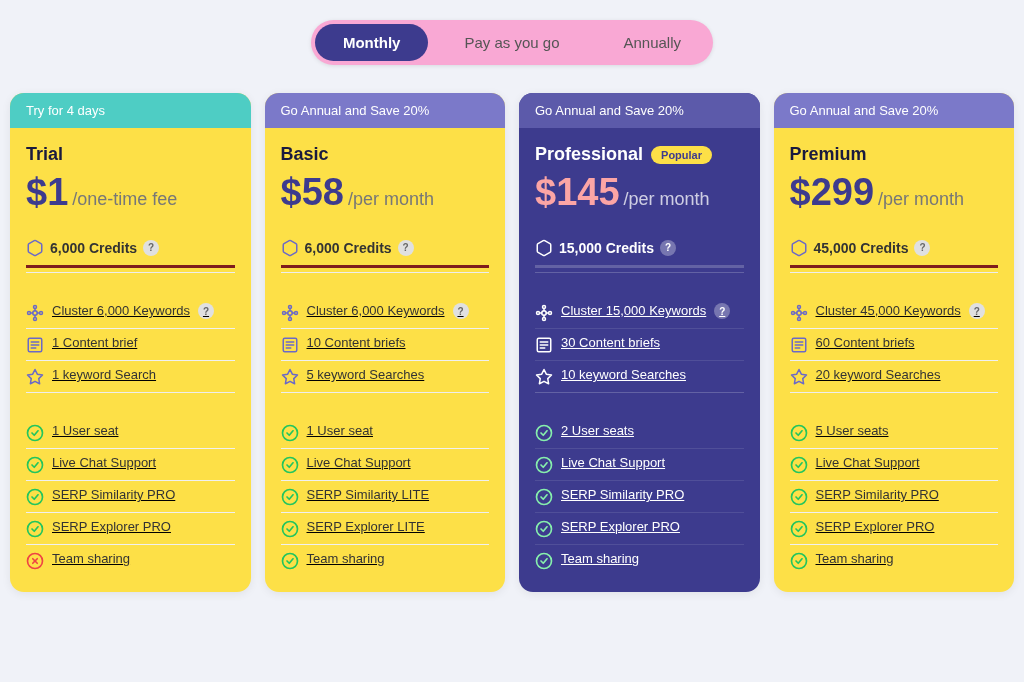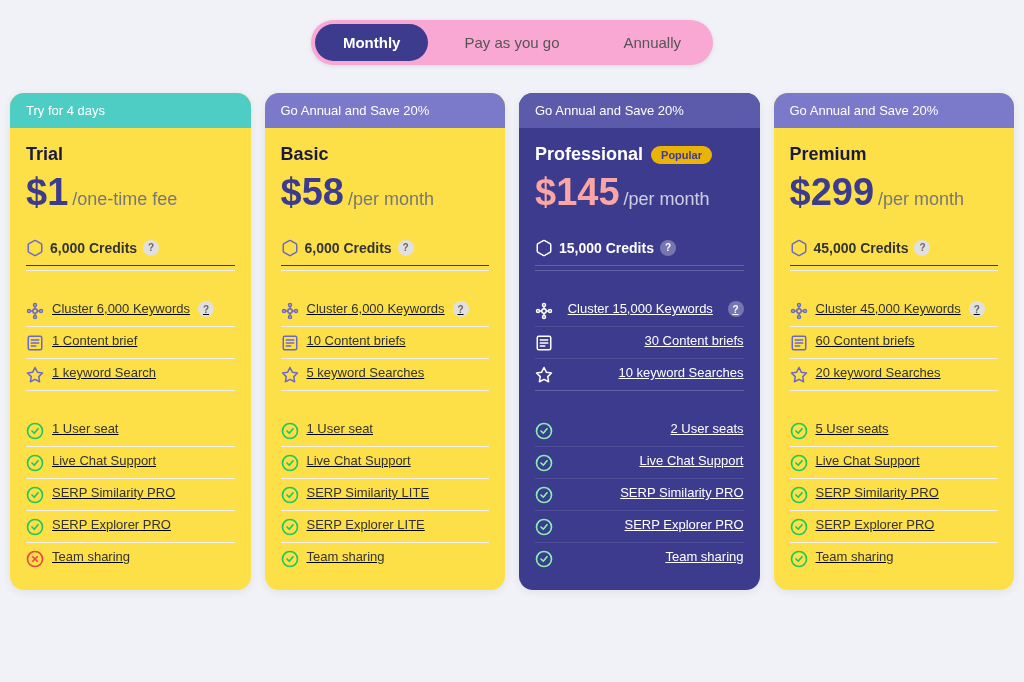--- a/index.html
+++ b/index.html
@@ -86,21 +86,21 @@
       color: #1a1a3e;
       margin-bottom: 6px;
       display: flex;
       align-items: center;
       gap: 8px;
     }
     .professional .plan-name {
       color: #fff;
     }
     .popular-badge {
-      background: #eab308;
+      background: #fde047;
       color: #3d3b8e;
       font-size: 11px;
       font-weight: 600;
       padding: 3px 10px;
       border-radius: 50px;
     }
 
     .plan-price {
       display: flex;
       align-items: baseline;
@@ -138,21 +138,20 @@
       align-items: flex-start;
       gap: 8px;
       padding: 6px 0;
       font-size: 13px;
       color: #333;
       border-bottom: 1px solid #f0f0f0;
     }
     .professional .feature-item {
       color: #fff;
       border-bottom-color: rgba(255,255,255,0.1);
-      justify-content: space-between;
     }
     .feature-item:last-child {
       border-bottom: none;
     }
 
     .feature-icon {
       width: 18px;
       height: 18px;
       flex-shrink: 0;
       margin-top: 1px;
@@ -163,21 +162,21 @@
 
     
     .credits-row {
       display: flex;
       align-items: center;
       gap: 6px;
       padding: 8px 0;
       font-size: 14px;
       font-weight: 600;
       color: #333;
-      border-bottom: 1px solid #7f1d1d;
+      border-bottom: 3px solid #7f1d1d;
       margin-bottom: 4px;
     }
     .professional .credits-row {
       color: #fff;
       border-bottom-color: rgba(255,255,255,0.2);
     }
 
     .help-icon {
       width: 16px;
       height: 16px;

